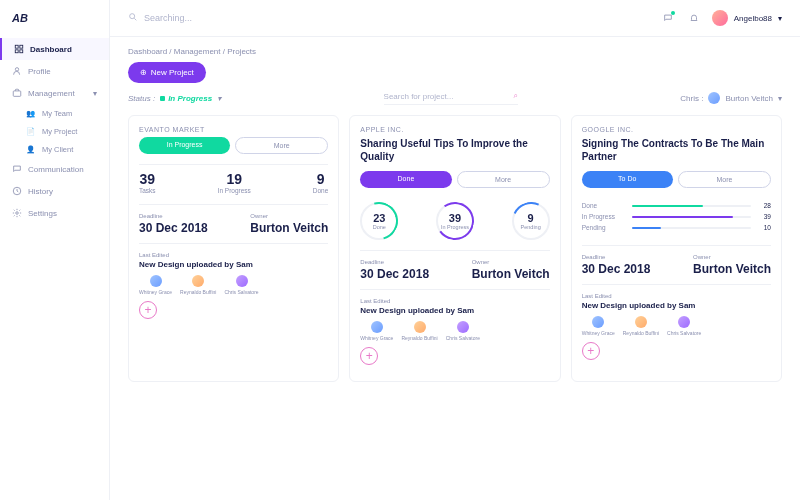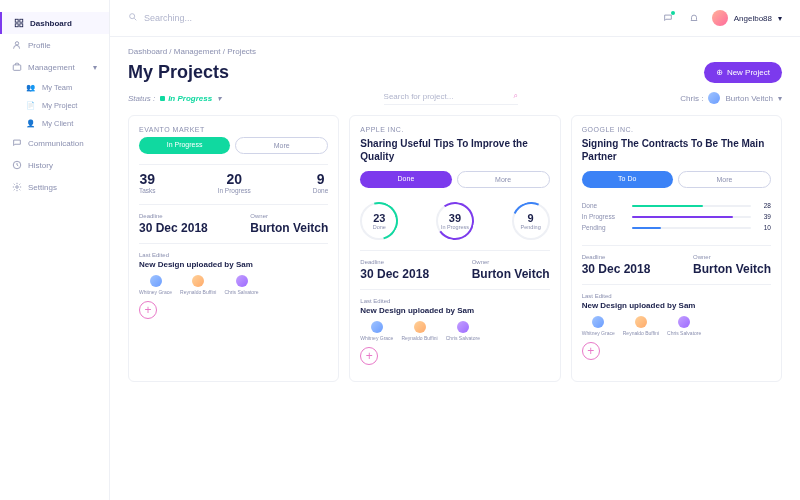--- a/index.html
+++ b/index.html
@@ -72,20 +72,21 @@
 .person .avatar-sm { margin: 0 auto 2px; }
 .person-name { font-size: 5px; color: #8b90b0; white-space: nowrap; }
 .add-circle { width: 18px; height: 18px; border: 1px solid #e879c8; border-radius: 50%; color: #e879c8; display: flex; align-items: center; justify-content: center; font-size: 12px; margin-top: 6px; cursor: pointer; }
 svg { width: 10px; height: 10px; }
 </style>
 </head>
 <body>
 
 <div class="app">
   <aside class="sidebar">
+    <div class="logo">AB</div>
     <div class="nav-item active">
       <span class="icon">
           <svg viewBox="0 0 24 24" fill="none" stroke="currentColor" stroke-width="2">
             <rect x="3" y="3" width="7" height="7"></rect>
             <rect x="14" y="3" width="7" height="7"></rect>
             <rect x="3" y="14" width="7" height="7"></rect>
             <rect x="14" y="14" width="7" height="7"></rect>
           </svg>
         </span>
       <span>Dashboard</span>
@@ -176,21 +177,20 @@
           <span class="avatar"></span>
           <span>Angelbo88</span>
           <span>▾</span>
         </div>
       </div>
     </div>
 
     <div class="content">
       <div class="breadcrumb">Dashboard  /  Management  /  Projects</div>
       <div class="header-row">
-        <h1 class="title">My Projects</h1>
         <button class="new-btn">
           <span>⊕</span>
           <span>New Project</span>
         </button>
       </div>
       <div class="filter-row">
         <div class="status-filter">
           <span>Status :</span>
           <span class="status-badge">In Progress</span>
           <span>▾</span>
@@ -214,21 +214,21 @@
           <div class="btn-row">
             <div class="pill green">In Progress</div>
             <div class="pill outline">More</div>
           </div>
           <div class="stats-plain">
             <div class="stat">
                 <div class="stat-num">39</div>
                 <div class="stat-lbl">Tasks</div>
               </div>
             <div class="stat">
-                <div class="stat-num">20</div>
+                <div class="stat-num">19</div>
                 <div class="stat-lbl">In Progress</div>
               </div>
             <div class="stat">
                 <div class="stat-num">9</div>
                 <div class="stat-lbl">Done</div>
               </div>
           </div>
           <div class="meta-row">
             <div class="meta">
                 <div class="meta-lbl">Deadline</div>

